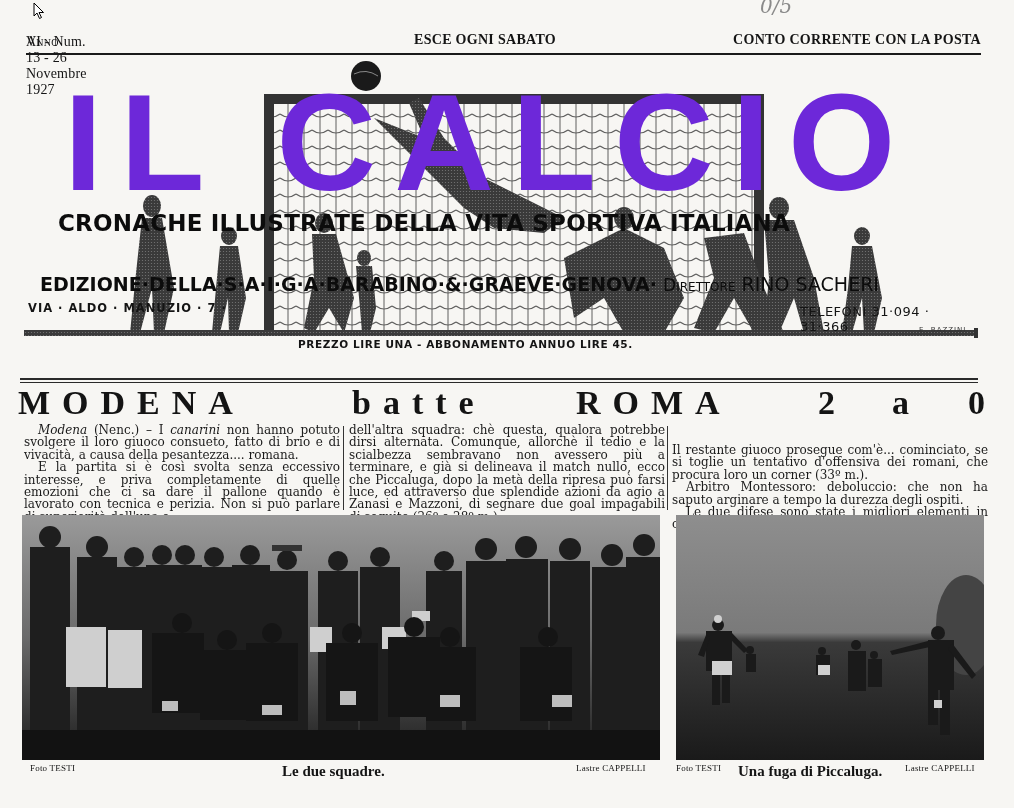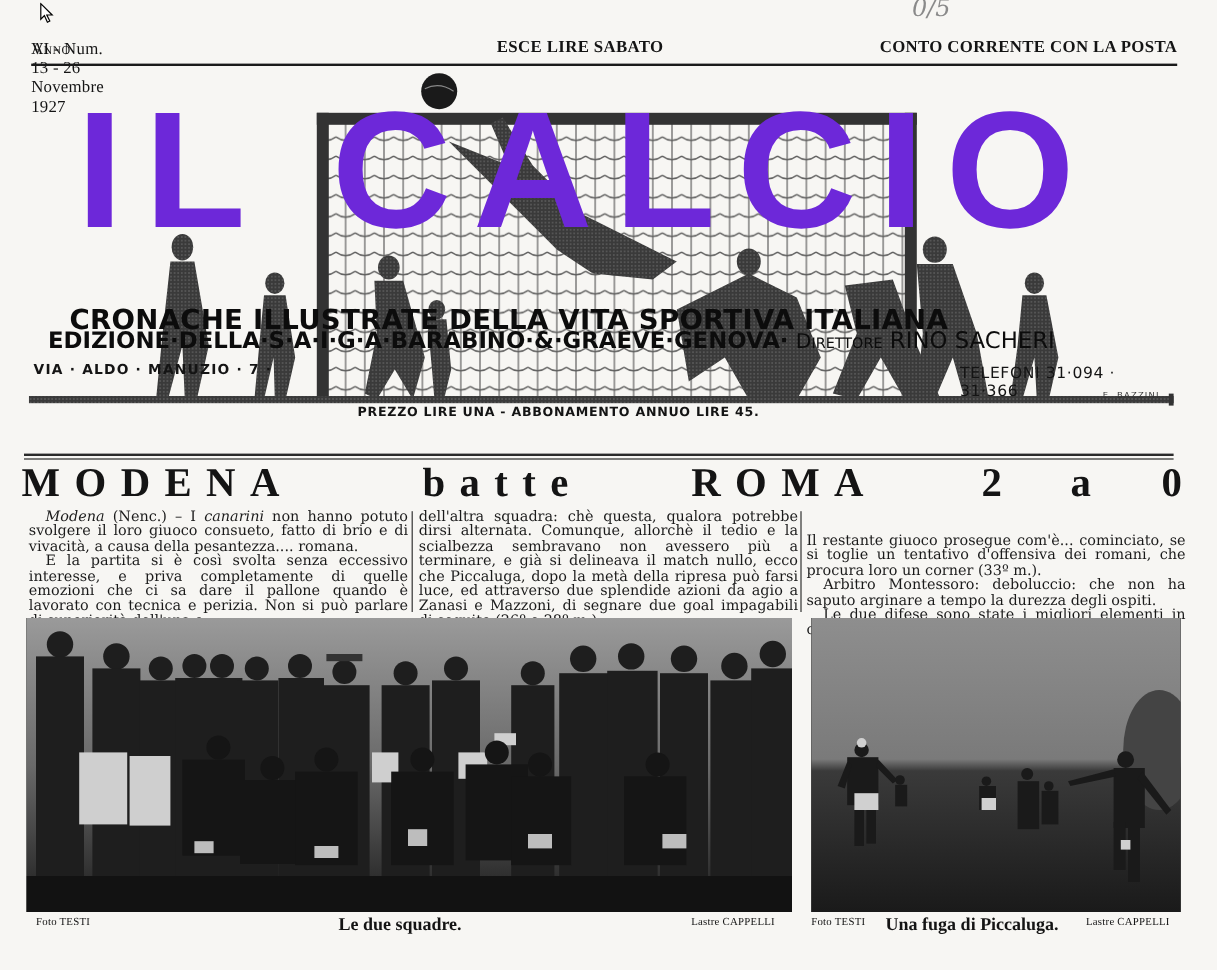--- a/index.html
+++ b/index.html
@@ -26,21 +26,21 @@
   .mast svg { position: absolute; left: 0; top: 0; }
   .title-big {
     position: absolute; left: 40px; top: 14px; width: 900px;
     font-family: "Liberation Sans", sans-serif; font-weight: bold;
     font-size: 138px; line-height: 140px; letter-spacing: 18px; color: #6d28d9;
     white-space: nowrap;
   }
   .subtitle {
     position: absolute; left: 34px; top: 152px; width: 900px;
     font-family: "DejaVu Sans", sans-serif; font-weight: bold;
-    font-size: 23px; letter-spacing: .2px; color: #0c0c0c; white-space: nowrap; margin-top: 44px;
+    font-size: 23px; letter-spacing: .2px; color: #0c0c0c; white-space: nowrap;
   }
   .edition {
     position: absolute; left: 16px; top: 215px; width: 950px;
     font-family: "DejaVu Sans", sans-serif; font-size: 19px; color: #0c0c0c;
     white-space: nowrap;
   }
   .edition .bold { font-weight: bold; }
   .edition .sc { font-variant: small-caps; font-size: 17px; }
   .address {
     position: absolute; left: 4px; top: 243px;
@@ -102,21 +102,21 @@
   <path d="M1 1 L1 14 L4 11 L6.5 16.5 L8.5 15.5 L6 10.5 L10.5 10.5 Z" fill="#fff" stroke="#000" stroke-width="1"></path>
 </svg>
 
 <div class="abs handnote">0/5</div>
 
 <div class="abs topline">
   <span class="t-left">
       <span class="sc">Anno</span>
       <span> VI - Num. 13 - 26 Novembre 1927</span>
     </span>
-  <span class="t-mid">ESCE LIRE SABATO</span>
+  <span class="t-mid">ESCE OGNI SABATO</span>
   <span class="t-right">CONTO CORRENTE CON LA POSTA</span>
 </div>
 <div class="abs rule-top"></div>
 
 <div class="abs mast">
   <svg width="956" height="286" viewBox="0 0 956 286">
     <defs>
       <pattern id="net" width="16" height="16" patternUnits="userSpaceOnUse">
         <path d="M0 8 Q8 14 16 8" fill="none" stroke="#444" stroke-width="1.2"></path>
         <path d="M8 0 L8 16" fill="none" stroke="#444" stroke-width="1"></path>

